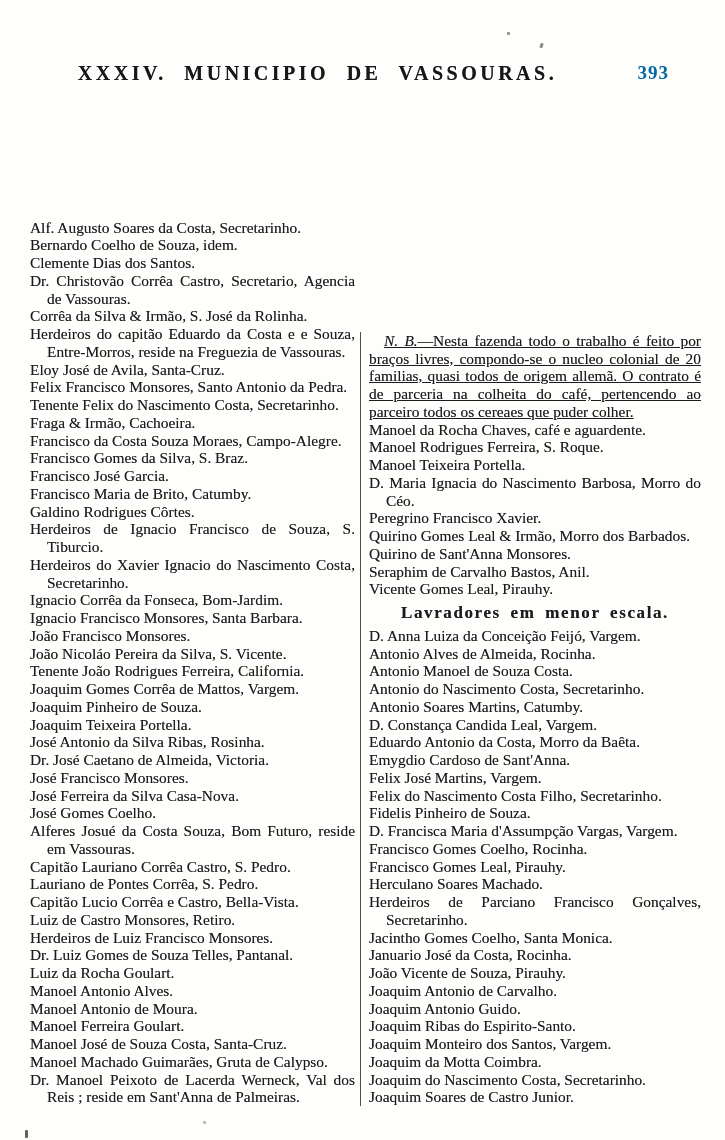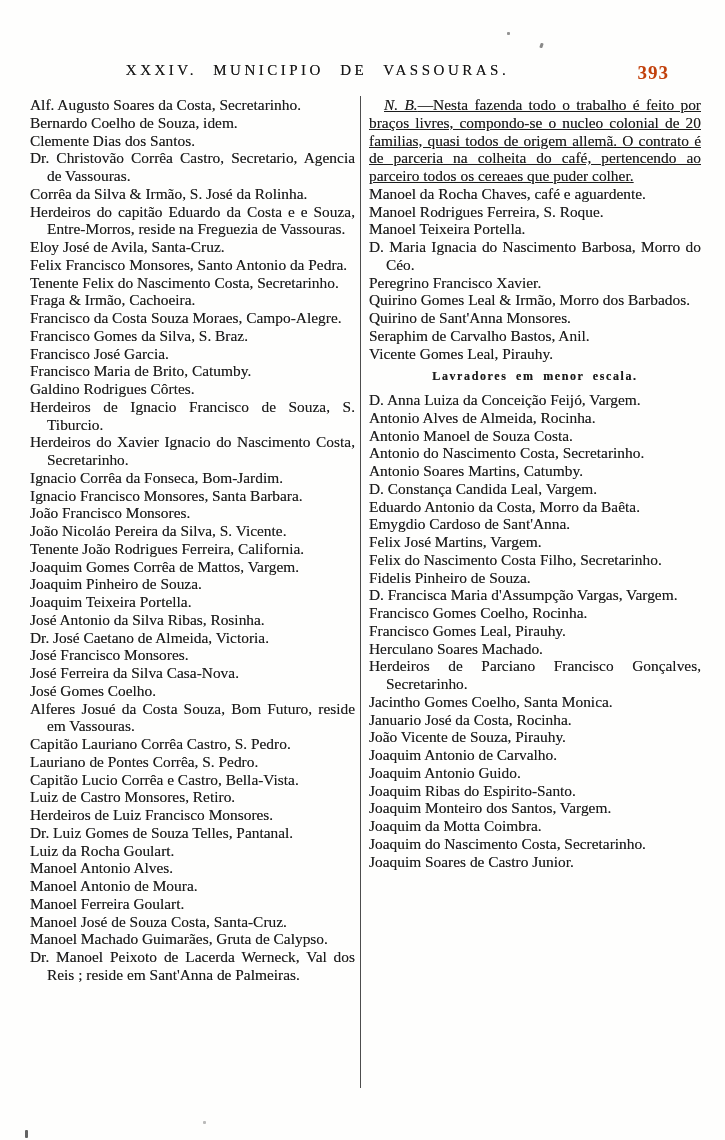--- a/index.html
+++ b/index.html
@@ -21,41 +21,42 @@
   .page-header {
     position: relative;
     padding-top: 62px;
     height: 32px;
     box-sizing: content-box;
   }
   .running-title {
     position: absolute;
     left: 0; right: 90px; top: 62px;
     text-align: center;
-    font-weight: normal;
-    font-size: 15px;
+    font-weight: bold;
+    font-size: 20px;
     letter-spacing: 3.5px;
     word-spacing: 9px;
     color: #171717;
     text-shadow: 0 0 0.5px rgba(20,20,20,.6);
   }
   .page-number {
     position: absolute;
     right: 56px; top: 62px;
     font-size: 19px;
     font-weight: bold;
     letter-spacing: 1px;
-    color: #c2410c;
+    color: #0369a1;
   }
   
   .columns {
     display: flex;
-    margin-top: 2px;
+    margin-top: 20px;
     padding: 0 24px 0 30px;
     min-height: 992px;
+    align-items: flex-end;
   }
   .col {
     box-sizing: border-box;
     font-size: 15.4px;
     line-height: 17.75px;
   }
   .col-left {
     width: 330px;
     padding-right: 5px;
   }
@@ -74,21 +75,21 @@
     text-indent: -17px;
   }
   .nb-paragraph {
     text-indent: 15px;
     text-decoration: underline;
   }
   .nb-label { font-style: italic; }
   .subheading {
     margin: 6px 0 5px 0;
     text-align: center;
-    font-size: 12px;
+    font-size: 17px;
     font-weight: bold;
     letter-spacing: 1.6px;
     word-spacing: 4px;
     text-shadow: 0 0 0.5px rgba(20,20,20,.6);
   }
   
   .speck {
     position: absolute;
     background: #3c3c3c;
     border-radius: 1px;

